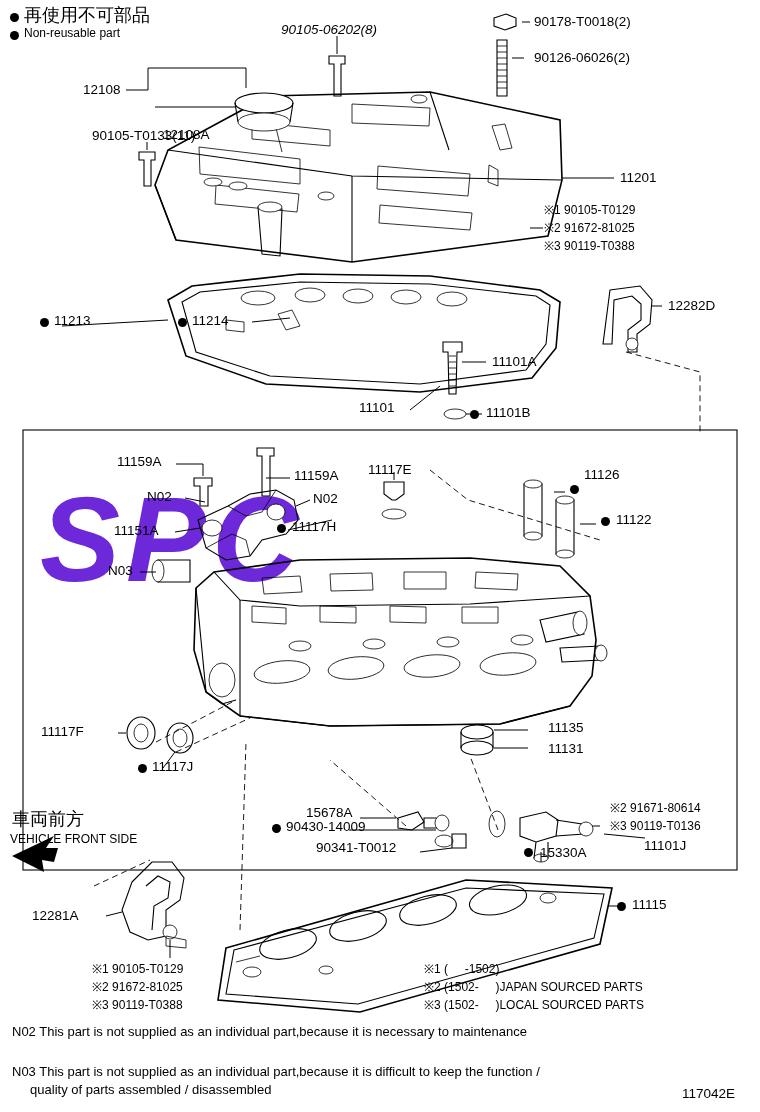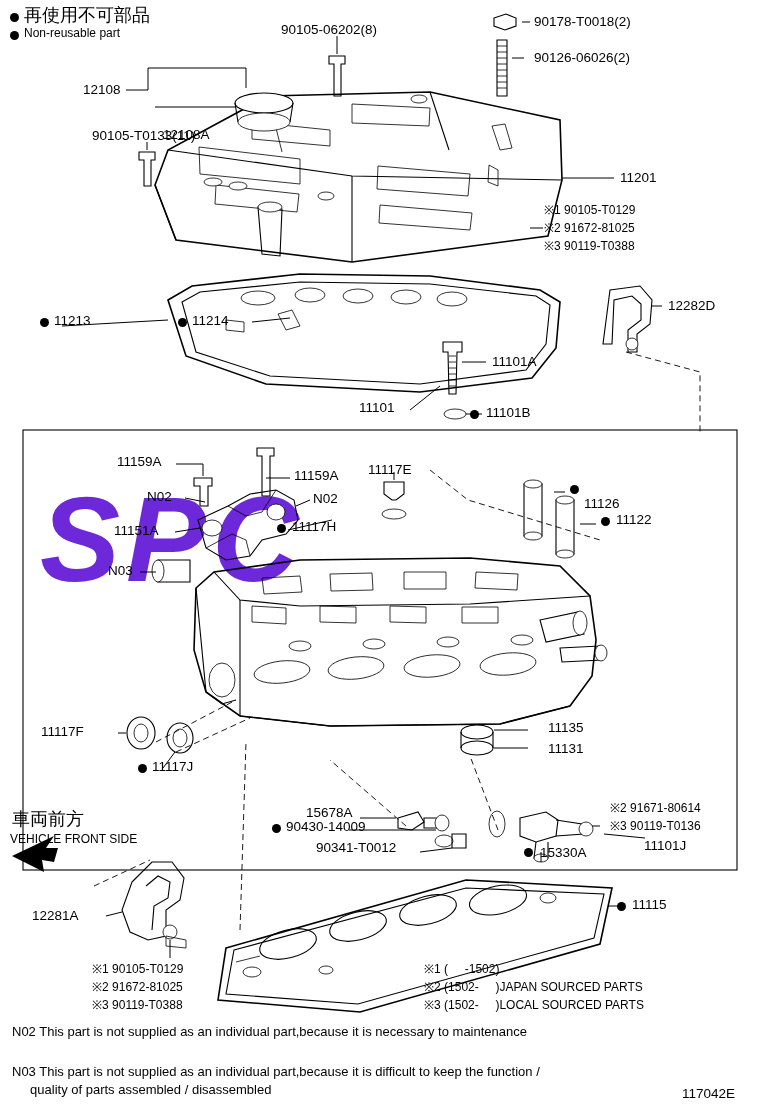--- a/index.html
+++ b/index.html
@@ -365,21 +365,21 @@
       <path class="dash" d="M498 830 L470 756"></path>
       <path class="dash" d="M240 930 L246 742"></path>
     </g>
   </svg>
 
   <div class="dot" style="left:10px; top:13px;"></div>
   <div class="lbl jp" style="left:24px; top:8px;">再使用不可部品</div>
   <div class="dot" style="left:10px; top:31px;"></div>
   <div class="lbl small" style="left:24px; top:26px;">Non-reusable part</div>
 
-  <div class="lbl" style="left:281px; top:22px;">90105-06202(8)</div>
+  <div class="lbl" style="left:281px; top:22px;font-style:italic;">90105-06202(8)</div>
   <div class="lbl" style="left:534px; top:14px;">90178-T0018(2)</div>
   <div class="lbl" style="left:534px; top:50px;">90126-06026(2)</div>
   <div class="lbl" style="left:83px; top:82px;">12108</div>
   <div class="lbl" style="left:163px; top:99px;margin-top:28px;">12108A</div>
   <div class="lbl" style="left:92px; top:128px;">90105-T0133(11)</div>
   <div class="lbl" style="left:620px; top:170px;">11201</div>
 
   <div class="lbl small" style="left:544px; top:203px;">※1 90105-T0129</div>
   <div class="lbl small" style="left:544px; top:221px;">※2 91672-81025</div>
   <div class="lbl small" style="left:544px; top:239px;">※3 90119-T0388</div>
@@ -400,21 +400,21 @@
   <div class="lbl" style="left:294px; top:468px;">11159A</div>
   <div class="lbl" style="left:368px; top:462px;">11117E</div>
   <div class="lbl" style="left:147px; top:489px;">N02</div>
   <div class="lbl" style="left:313px; top:491px;">N02</div>
   <div class="lbl" style="left:114px; top:523px;">11151A</div>
   <div class="dot" style="left:277px; top:524px;"></div>
   <div class="lbl" style="left:292px; top:519px;">11117H</div>
   <div class="lbl" style="left:108px; top:563px;">N03</div>
 
   <div class="dot" style="left:570px; top:485px;"></div>
-  <div class="lbl" style="left:584px; top:496px;">11126</div>
+  <div class="lbl" style="left:584px; top:467px;">11126</div>
   <div class="dot" style="left:601px; top:517px;"></div>
   <div class="lbl" style="left:616px; top:512px;">11122</div>
 
   <div class="lbl" style="left:41px; top:724px;">11117F</div>
   <div class="dot" style="left:138px; top:764px;"></div>
   <div class="lbl" style="left:152px; top:759px;">11117J</div>
 
   <div class="lbl" style="left:548px; top:720px;">11135</div>
   <div class="lbl" style="left:548px; top:741px;">11131</div>
 

